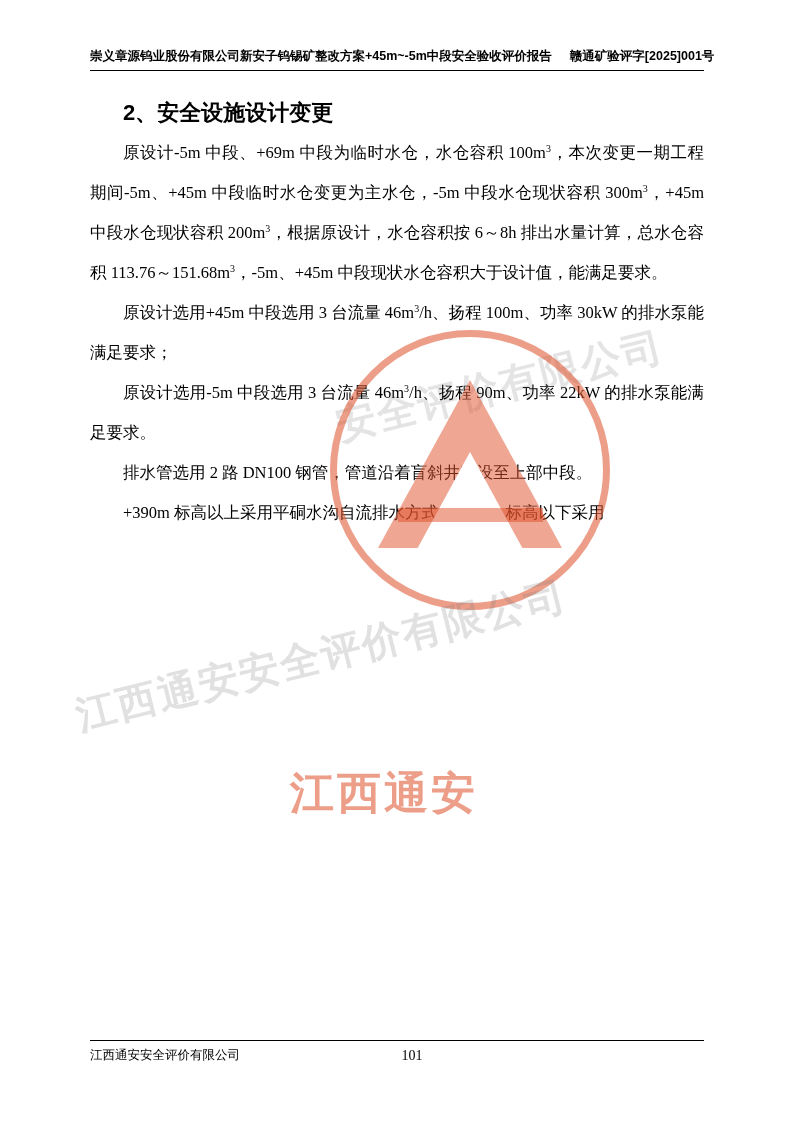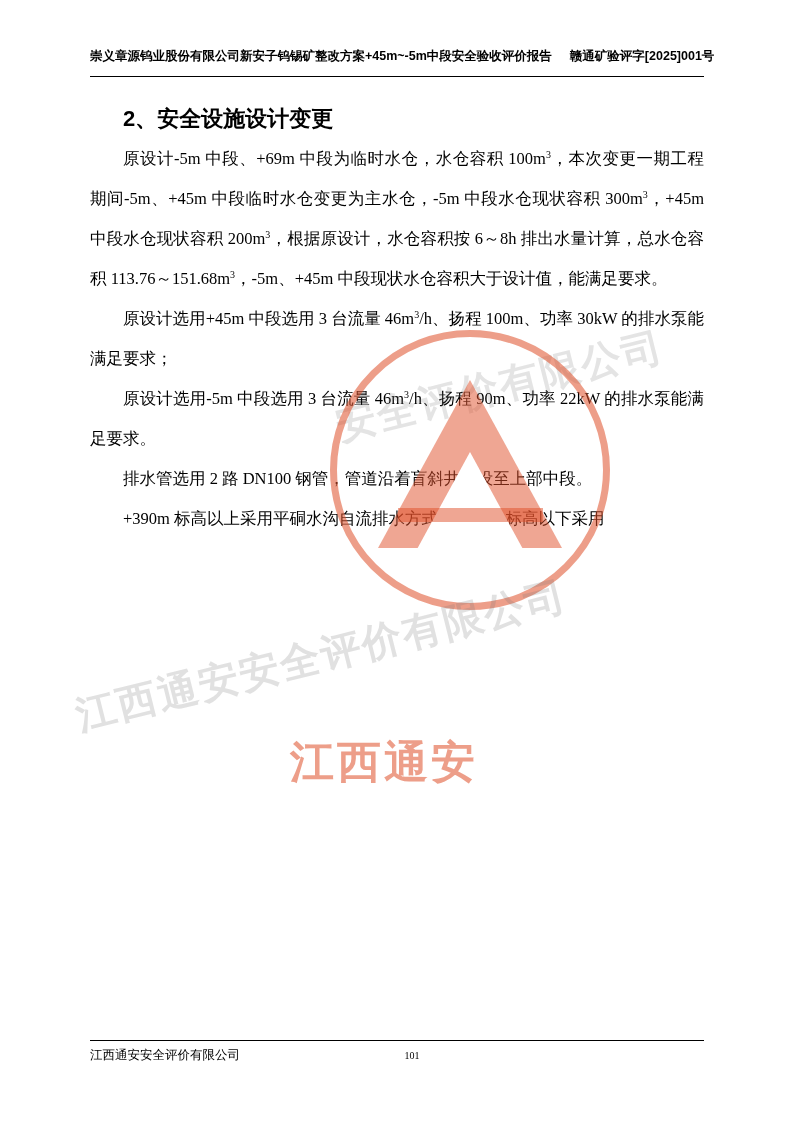--- a/index.html
+++ b/index.html
@@ -24,21 +24,21 @@
     width: 614px;
   }
   
   .doc-header {
     position: relative;
     font-family: "Liberation Sans", sans-serif;
     font-size: 12.5px;
     font-weight: bold;
     letter-spacing: 0px;
     white-space: nowrap;
-    padding-bottom: 11px;
+    padding-bottom: 5px;
     border-bottom: 1.2px solid #000;
     width: 614px;
   }
   .doc-header .hdr-right {
     margin-left: 18px;
   }
   
   .body-area {
     position: relative;
     margin-top: 22px;
@@ -74,21 +74,21 @@
     font-family: "Liberation Sans", sans-serif;
     font-size: 12.5px;
     display: flex;
     align-items: center;
   }
   .footer .f-left { flex: 0 0 auto; }
   .footer .f-center {
     flex: 1 1 auto;
     text-align: center;
     font-family: "Liberation Serif", serif;
-    font-size: 10px;
+    font-size: 14px;
     margin-right: 120px;
   }
   
   .watermark {
     position: absolute;
     left: 0; top: 0;
     width: 793px; height: 1122px;
     pointer-events: none;
     z-index: 5;
   }
@@ -126,21 +126,21 @@
     position: absolute;
     left: 398px;
     top: 508px;
     width: 145px;
     height: 14px;
     background: rgba(223, 78, 40, 0.50);
   }
   .wm-text-red {
     position: absolute;
     left: 290px;
-    top: 733px;
+    top: 764px;
     font-family: "Liberation Sans", sans-serif;
     font-size: 44px;
     font-weight: bold;
     color: rgba(223, 78, 40, 0.55);
     letter-spacing: 3px;
   }
   .wm-text-gray {
     position: absolute;
     left: 70px;
     top: 690px;

